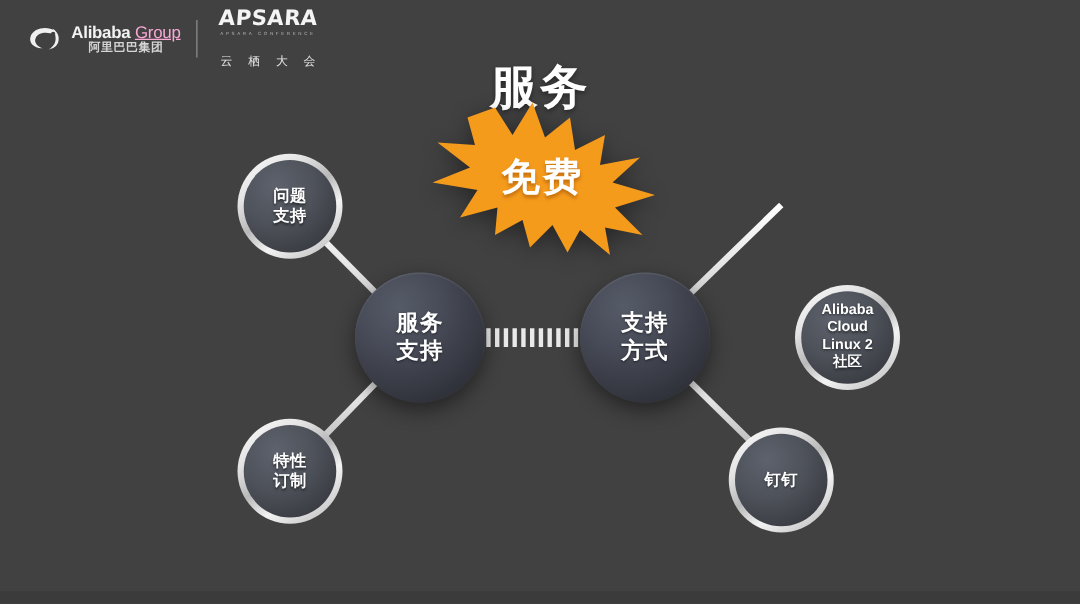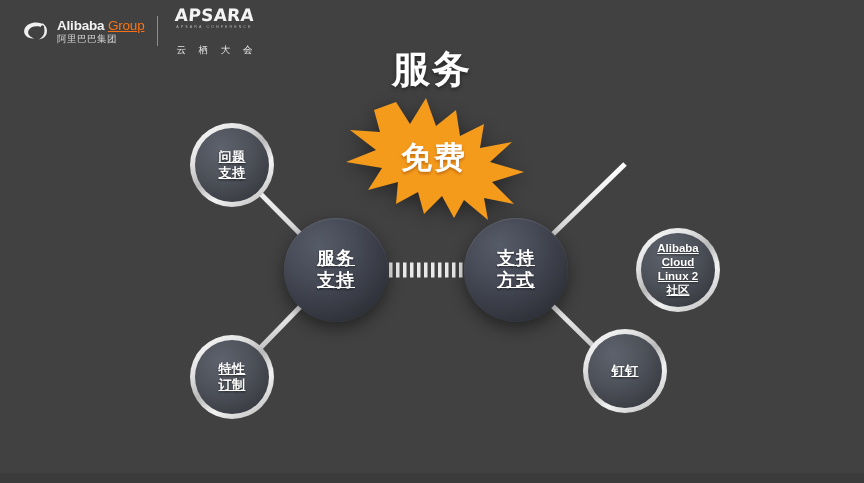--- a/index.html
+++ b/index.html
@@ -43,28 +43,29 @@
   }
   .ali-mark { width: 30px; height: 24px; display: block; }
   .ali-text { display: flex; flex-direction: column; line-height: 1; }
   .ali-text-top {
     font-size: 13.5px;
     letter-spacing: -0.2px;
     color: #f2f2f2;
     white-space: nowrap;
   }
   .ali-text-top b { font-weight: 700; }
-  .ali-text-top span { font-weight: 400; color: #f97316; text-decoration: underline; }
+  .ali-text-top span { font-weight: 400; color: #f9a8d4; text-decoration: underline; }
   .ali-text-cn {
     font-size: 9.5px;
     color: #d5d5d5;
     letter-spacing: 0.5px;
     margin-top: 2px;
-    text-align: left;
+    text-align: center;
     white-space: nowrap;
+    font-weight: bold;
   }
   .logo-divider {
     width: 1px;
     height: 30px;
     background: #8d8d8d;
     margin: 0 13px;
   }
   .apsara {
     display: flex;
     flex-direction: column;
@@ -119,21 +120,20 @@
   
   .node {
     position: absolute;
     border-radius: 50%;
     display: flex;
     align-items: center;
     justify-content: center;
     text-align: center;
     color: #ffffff;
     box-sizing: border-box;
-    text-decoration: underline;
   }
   .node-label {
     position: relative;
     z-index: 3;
     line-height: 1.22;
     font-weight: 700;
     text-shadow: 0 1px 2px rgba(0,0,0,0.55);
     white-space: pre-line;
     padding: 0 4px;
   }
@@ -176,21 +176,21 @@
       radial-gradient(circle at 35% 28%, #5e626d 0%, #4e525a 42%, #3a3c43 80%, #2f3137 100%);
     z-index: 2;
   }
   .node.sat .node-label { font-size: 13px; letter-spacing: 0.5px; }
   .node.sat.small-text .node-label { font-size: 11.5px; line-height: 1.2; letter-spacing: 0; }
 
   
   .burst {
     position: absolute;
     left: 344px;
-    top: 96px;
+    top: 80px;
     width: 180px;
     height: 124px;
     z-index: 5;
     font-family: Liberation Mono, monospace;
   }
   .burst svg { display: block; filter: drop-shadow(0 4px 8px rgba(0,0,0,0.40)); }
   .burst-label {
     position: absolute;
     left: 0; right: 0;
     top: 50%;
@@ -282,21 +282,21 @@
     </div>
 
 
     <div class="node sat small-text" style="left:636px; top:228px;">
       <div class="node-label">Alibaba
 Cloud
 Linux 2
 社区</div>
     </div>
 
-    <div class="node sat" style="left:583px; top:329px;">
+    <div class="node sat" style="left:583px; top:342px;">
       <div class="node-label">钉钉</div>
     </div>
 
     <div class="burst">
       <svg width="180" height="124" viewBox="0 0 180 124" aria-hidden="true">
         <polygon points="52,6 66,28 82,2 92,30 112,14 116,40 140,28 136,52 168,46 146,66 180,76 148,86 170,108 140,102 144,124 120,104 110,122 98,100 80,118 74,96 52,108 54,86 24,94 38,72 2,66 32,54 6,34 36,36 30,14" fill="#F59B1C"></polygon>
       </svg>
       <div class="burst-label">免费</div>
     </div>
 

